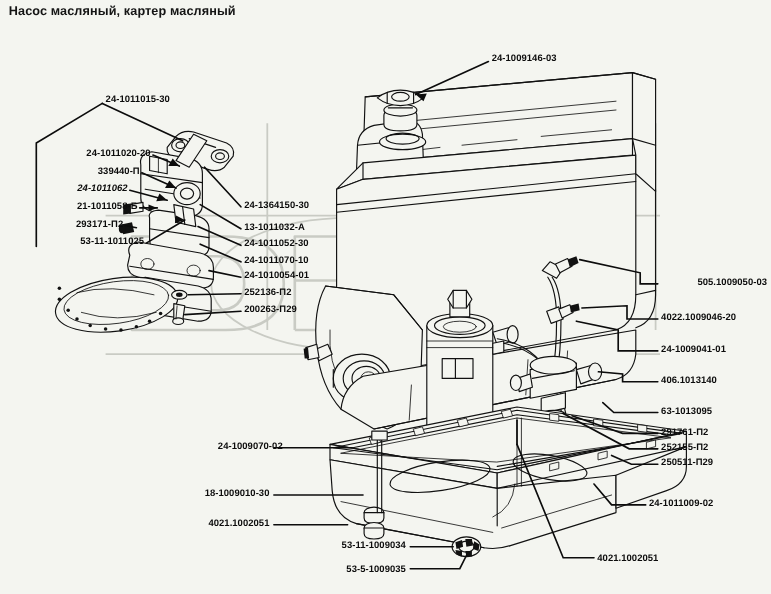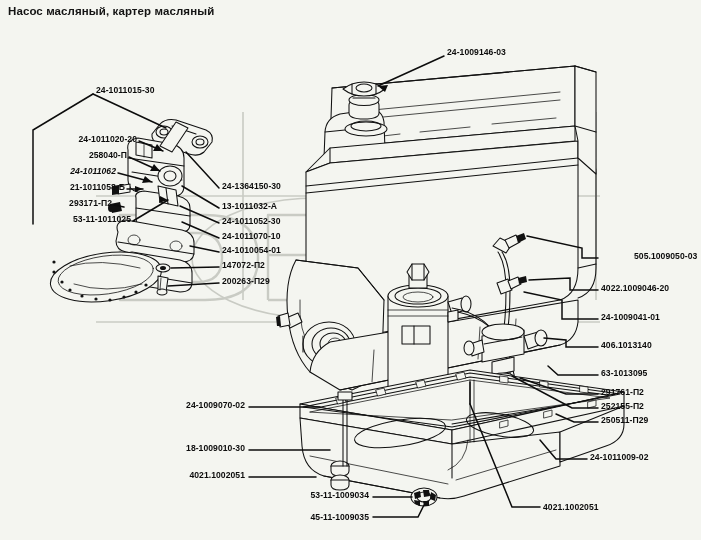--- a/index.html
+++ b/index.html
@@ -325,45 +325,45 @@
 
     <path class="lead" d="M540 507 L512 507 L470 404"></path>
 
     <path class="lead" d="M470 404 L470 382"></path>
   </svg>
 
   <div class="lbl r" style="left:447px;top:52px;transform:translateY(-50%);">24-1009146-03</div>
   <div class="lbl r" style="left:96px;top:90px;transform:translateY(-50%);">24-1011015-30</div>
 
   <div class="lbl l" style="right:564px;top:139px;transform:translateY(-50%);">24-1011020-20</div>
-  <div class="lbl l" style="right:574px;top:155px;transform:translateY(-50%);">258040-П</div>
+  <div class="lbl l" style="right:574px;top:155px;transform:translateY(-50%);">339440-П</div>
   <div class="lbl l" style="right:585px;top:171px;transform:translateY(-50%);font-style:italic;">24-1011062</div>
   <div class="lbl l" style="right:576px;top:187px;transform:translateY(-50%);">21-1011058-Б</div>
   <div class="lbl l" style="right:589px;top:203px;transform:translateY(-50%);">293171-П2</div>
   <div class="lbl l" style="right:570px;top:219px;transform:translateY(-50%);">53-11-1011025</div>
 
   <div class="lbl r" style="left:222px;top:186px;transform:translateY(-50%);">24-1364150-30</div>
   <div class="lbl r" style="left:222px;top:206px;transform:translateY(-50%);">13-1011032-А</div>
   <div class="lbl r" style="left:222px;top:221px;transform:translateY(-50%);">24-1011052-30</div>
   <div class="lbl r" style="left:222px;top:236px;transform:translateY(-50%);">24-1011070-10</div>
   <div class="lbl r" style="left:222px;top:250px;transform:translateY(-50%);">24-1010054-01</div>
-  <div class="lbl r" style="left:222px;top:265px;transform:translateY(-50%);">147072-П2</div>
+  <div class="lbl r" style="left:222px;top:265px;transform:translateY(-50%);">252136-П2</div>
   <div class="lbl r" style="left:222px;top:281px;transform:translateY(-50%);">200263-П29</div>
 
   <div class="lbl r" style="left:601px;top:256px;transform:translateY(-50%);padding-left:33px;">505.1009050-03</div>
   <div class="lbl r" style="left:601px;top:288px;transform:translateY(-50%);">4022.1009046-20</div>
   <div class="lbl r" style="left:601px;top:317px;transform:translateY(-50%);">24-1009041-01</div>
   <div class="lbl r" style="left:601px;top:345px;transform:translateY(-50%);">406.1013140</div>
   <div class="lbl r" style="left:601px;top:373px;transform:translateY(-50%);">63-1013095</div>
   <div class="lbl r" style="left:601px;top:392px;transform:translateY(-50%);">291761-П2</div>
   <div class="lbl r" style="left:601px;top:406px;transform:translateY(-50%);">252155-П2</div>
   <div class="lbl r" style="left:601px;top:420px;transform:translateY(-50%);">250511-П29</div>
   <div class="lbl r" style="left:590px;top:457px;transform:translateY(-50%);">24-1011009-02</div>
 
-  <div class="lbl l" style="right:456px;top:405px;transform:translateY(-50%);">24-1009070-02</div>
+  <div class="lbl l" style="right:444px;top:405px;transform:translateY(-50%);">24-1009070-02</div>
   <div class="lbl l" style="right:456px;top:448px;transform:translateY(-50%);">18-1009010-30</div>
   <div class="lbl l" style="right:456px;top:475px;transform:translateY(-50%);">4021.1002051</div>
 
   <div class="lbl l" style="right:332px;top:495px;transform:translateY(-50%);">53-11-1009034</div>
-  <div class="lbl l" style="right:332px;top:517px;transform:translateY(-50%);">45-11-1009035</div>
+  <div class="lbl l" style="right:332px;top:517px;transform:translateY(-50%);">53-5-1009035</div>
   <div class="lbl r" style="left:543px;top:507px;transform:translateY(-50%);">4021.1002051</div>
 
 </div>
 
 </body></html>

